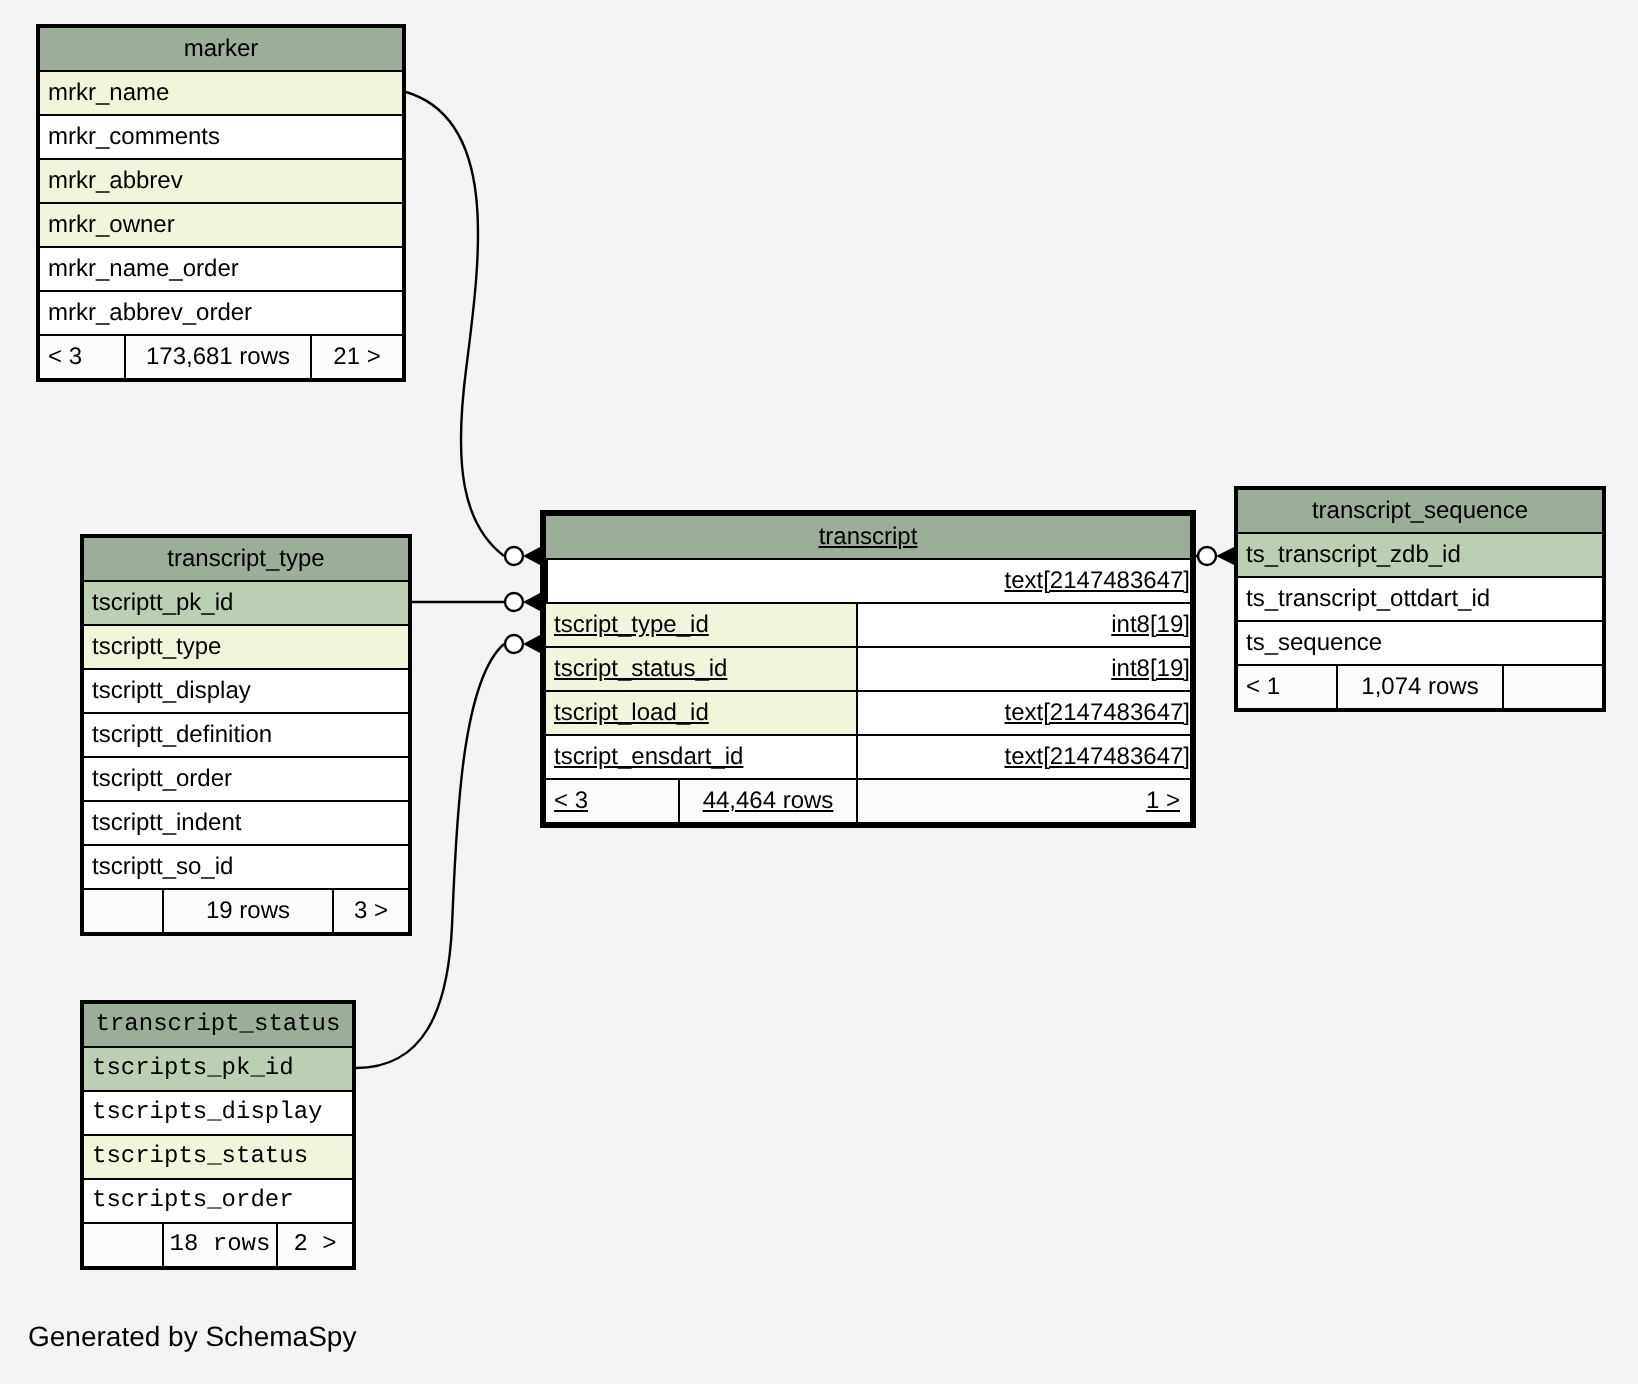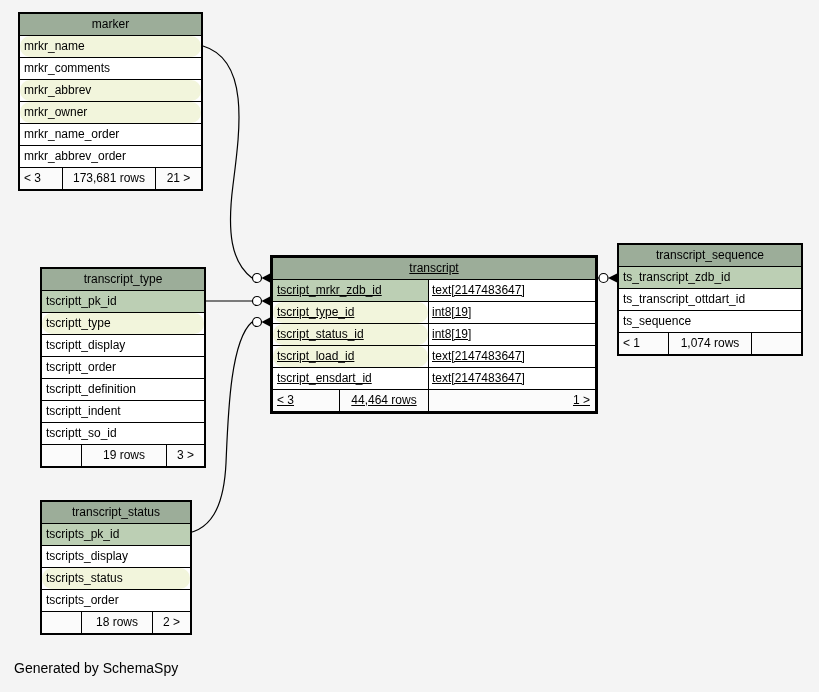--- a/index.html
+++ b/index.html
@@ -18,34 +18,34 @@
     box-sizing:border-box;
   }
   .tbl.emph{border-width:3px;}
   .hdr{
     height:21px;line-height:21px;text-align:center;background:var(--hdr);
     white-space:nowrap;overflow:hidden;
   }
   .row{display:flex;border-top:1px solid var(--bd);height:21px;line-height:21px;white-space:nowrap;}
   .row .name{flex:1;padding-left:4px;overflow:hidden;}
   .row .name.pk{background:var(--pk);}
-  .row .name.indexed{background:var(--idx);border-radius:10px;}
+  .row .name.indexed{background:var(--idx);}
   .row .name.plain{background:var(--plain);}
-  .row .type{width:119px;flex:none;border-left:1px solid var(--bd);padding-left:3px;background:var(--plain);overflow:hidden;}
+  .row .type{width:119px;flex:none;border-left:1px solid var(--bd);padding-left:3px;background:var(--plain);overflow:hidden;text-align:right;}
   #tbl-transcript .row .name{flex:none;width:155px;box-sizing:border-box;}
   #tbl-transcript .row .type{flex:1;width:auto;}
   .ftr{display:flex;border-top:1px solid var(--bd);height:21px;line-height:21px;background:#fbfbfb;}
   .ftr .cell{overflow:hidden;white-space:nowrap;}
   .ftr .c1{width:42px;flex:none;text-align:left;padding-left:4px;box-sizing:border-box;}
   .ftr .c2{flex:1;text-align:center;border-left:1px solid var(--bd);border-right:1px solid var(--bd);}
   .ftr .c3{width:45px;flex:none;text-align:center;}
   
   #tbl-marker{left:18px;top:12px;width:185px;}
   #tbl-transcript_type{left:40px;top:267px;width:166px;}
-  #tbl-transcript_status{left:40px;top:500px;width:152px;}
+  #tbl-transcript_status{left:40px;top:500px;width:138px;font-family:Liberation Mono, monospace;}
   #tbl-transcript{left:270px;top:255px;width:328px;text-decoration:underline;}
   #tbl-transcript_sequence{left:617px;top:243px;width:186px;}
   #tbl-transcript .ftr .c1{width:66px;}
   #tbl-transcript .ftr .c2{flex:none;width:88px;}
   #tbl-transcript .ftr .c3{flex:1;width:auto;text-align:right;padding-right:5px;box-sizing:border-box;}
   #tbl-transcript_type .ftr .c1,#tbl-transcript_status .ftr .c1{width:39px;}
   #tbl-transcript_type .ftr .c3,#tbl-transcript_status .ftr .c3{width:37px;}
   #tbl-transcript_sequence .ftr .c1{width:49px;}
   #tbl-transcript_sequence .ftr .c3{width:49px;}
   #footer-note{position:absolute;left:14px;top:660px;font-size:14px;}
@@ -103,24 +103,24 @@
     <div class="row">
       <span class="name pk">tscriptt_pk_id</span>
     </div>
     <div class="row">
       <span class="name indexed">tscriptt_type</span>
     </div>
     <div class="row">
       <span class="name plain">tscriptt_display</span>
     </div>
     <div class="row">
-      <span class="name plain">tscriptt_order</span>
+      <span class="name plain">tscriptt_definition</span>
     </div>
     <div class="row">
-      <span class="name plain">tscriptt_definition</span>
+      <span class="name plain">tscriptt_order</span>
     </div>
     <div class="row">
       <span class="name plain">tscriptt_indent</span>
     </div>
     <div class="row">
       <span class="name plain">tscriptt_so_id</span>
     </div>
     <div class="ftr">
       <span class="cell c1"></span>
       <span class="cell c2">19 rows</span>
@@ -143,21 +143,20 @@
     </div>
     <div class="ftr">
       <span class="cell c1"></span>
       <span class="cell c2">18 rows</span>
       <span class="cell c3">2 &gt;</span>
     </div>
   </div>
 <div class="tbl emph" id="tbl-transcript">
     <div class="hdr">transcript</div>
     <div class="row">
-      <span class="name pk">tscript_mrkr_zdb_id</span>
       <span class="type">text[2147483647]</span>
     </div>
     <div class="row">
       <span class="name indexed">tscript_type_id</span>
       <span class="type">int8[19]</span>
     </div>
     <div class="row">
       <span class="name indexed">tscript_status_id</span>
       <span class="type">int8[19]</span>
     </div>

